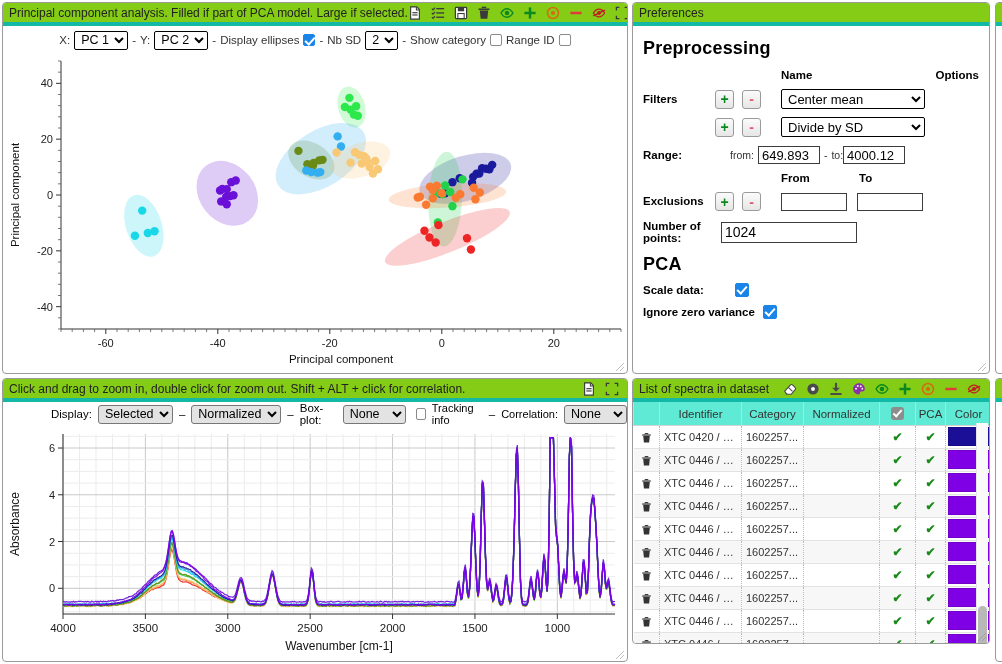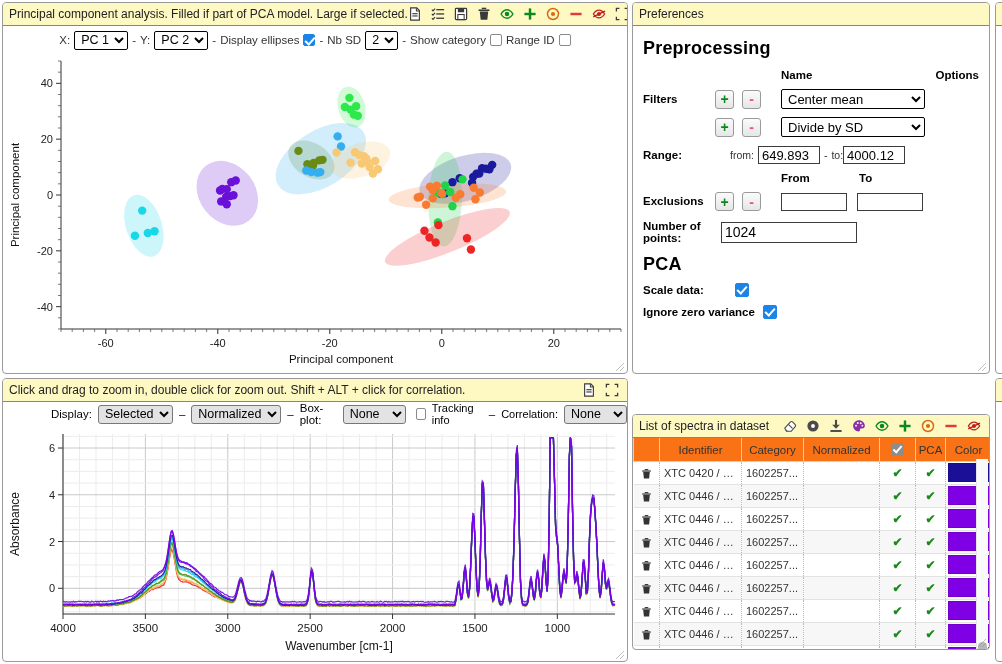--- a/index.html
+++ b/index.html
@@ -8,21 +8,21 @@
     background:#ffffff;
     font-family:"Liberation Sans", sans-serif;
     font-size:12px;color:#000;
   }
   .app{position:relative;width:1002px;height:664px;}
 
   
   .panel{position:absolute;background:#fff;border:1px solid #9a9a9a;border-radius:4px;
          box-sizing:border-box;overflow:hidden;}
   .panel-head{
-    height:23px;background:#fef9c3;border-bottom:1px solid #14b8a6;
+    height:23px;background:#84cc16;border-bottom:4px solid #14b8a6;
     display:flex;align-items:center;padding:0 6px;box-sizing:border-box;
     font-size:12px;color:#222;white-space:nowrap;
   }
   .panel-head .title{flex:0 0 auto;}
   .head-icons{margin-left:auto;display:flex;align-items:center;gap:9px;padding-right:2px;}
   .ico{width:14px;height:14px;display:inline-block;line-height:0;}
   .ico svg{display:block;}
 
   
   .grip{position:absolute;right:2px;bottom:1px;width:10px;height:10px;opacity:.55;}
@@ -76,24 +76,24 @@
   .plabel{font-weight:bold;font-size:11.5px;width:72px;flex:0 0 72px;line-height:13px;}
   .colhdr{font-weight:bold;font-size:11.5px;}
   .smalllbl{font-size:10.5px;color:#333;}
 
   
   #spectra{left:2px;top:378px;width:626px;height:284px;}
   .sp-ctrl{height:24px;display:flex;align-items:center;gap:6px;font-size:11.5px;padding-left:48px;}
   .sp-plot{position:relative;width:626px;height:234px;}
 
   
-  #list{left:632px;top:378px;width:358px;height:236px;margin-top:36px;}
+  #list{left:632px;top:378px;width:358px;height:266px;}
   .tbl{width:100%;border-collapse:collapse;font-size:11px;table-layout:fixed;}
   .tbl th{
-    background:#f97316;border:1px solid #d2d2d2;border-top:none;
+    background:#5eead4;border:1px solid #d2d2d2;border-top:none;
     font-weight:normal;color:#333;height:21px;font-size:11.5px;
   }
   .tbl td{
     border-right:1px dotted #b9b9b9;border-bottom:1px solid #e2e2e2;
     height:22px;padding:0 4px;color:#333;white-space:nowrap;overflow:hidden;
     text-overflow:ellipsis;font-size:11px;
   }
   .tbl tr:nth-child(even) td{background:#f7f7f7;}
   .tbl td.c{text-align:center;padding:0;}
   .tick{color:#1a8a1a;font-weight:bold;font-size:12px;}

